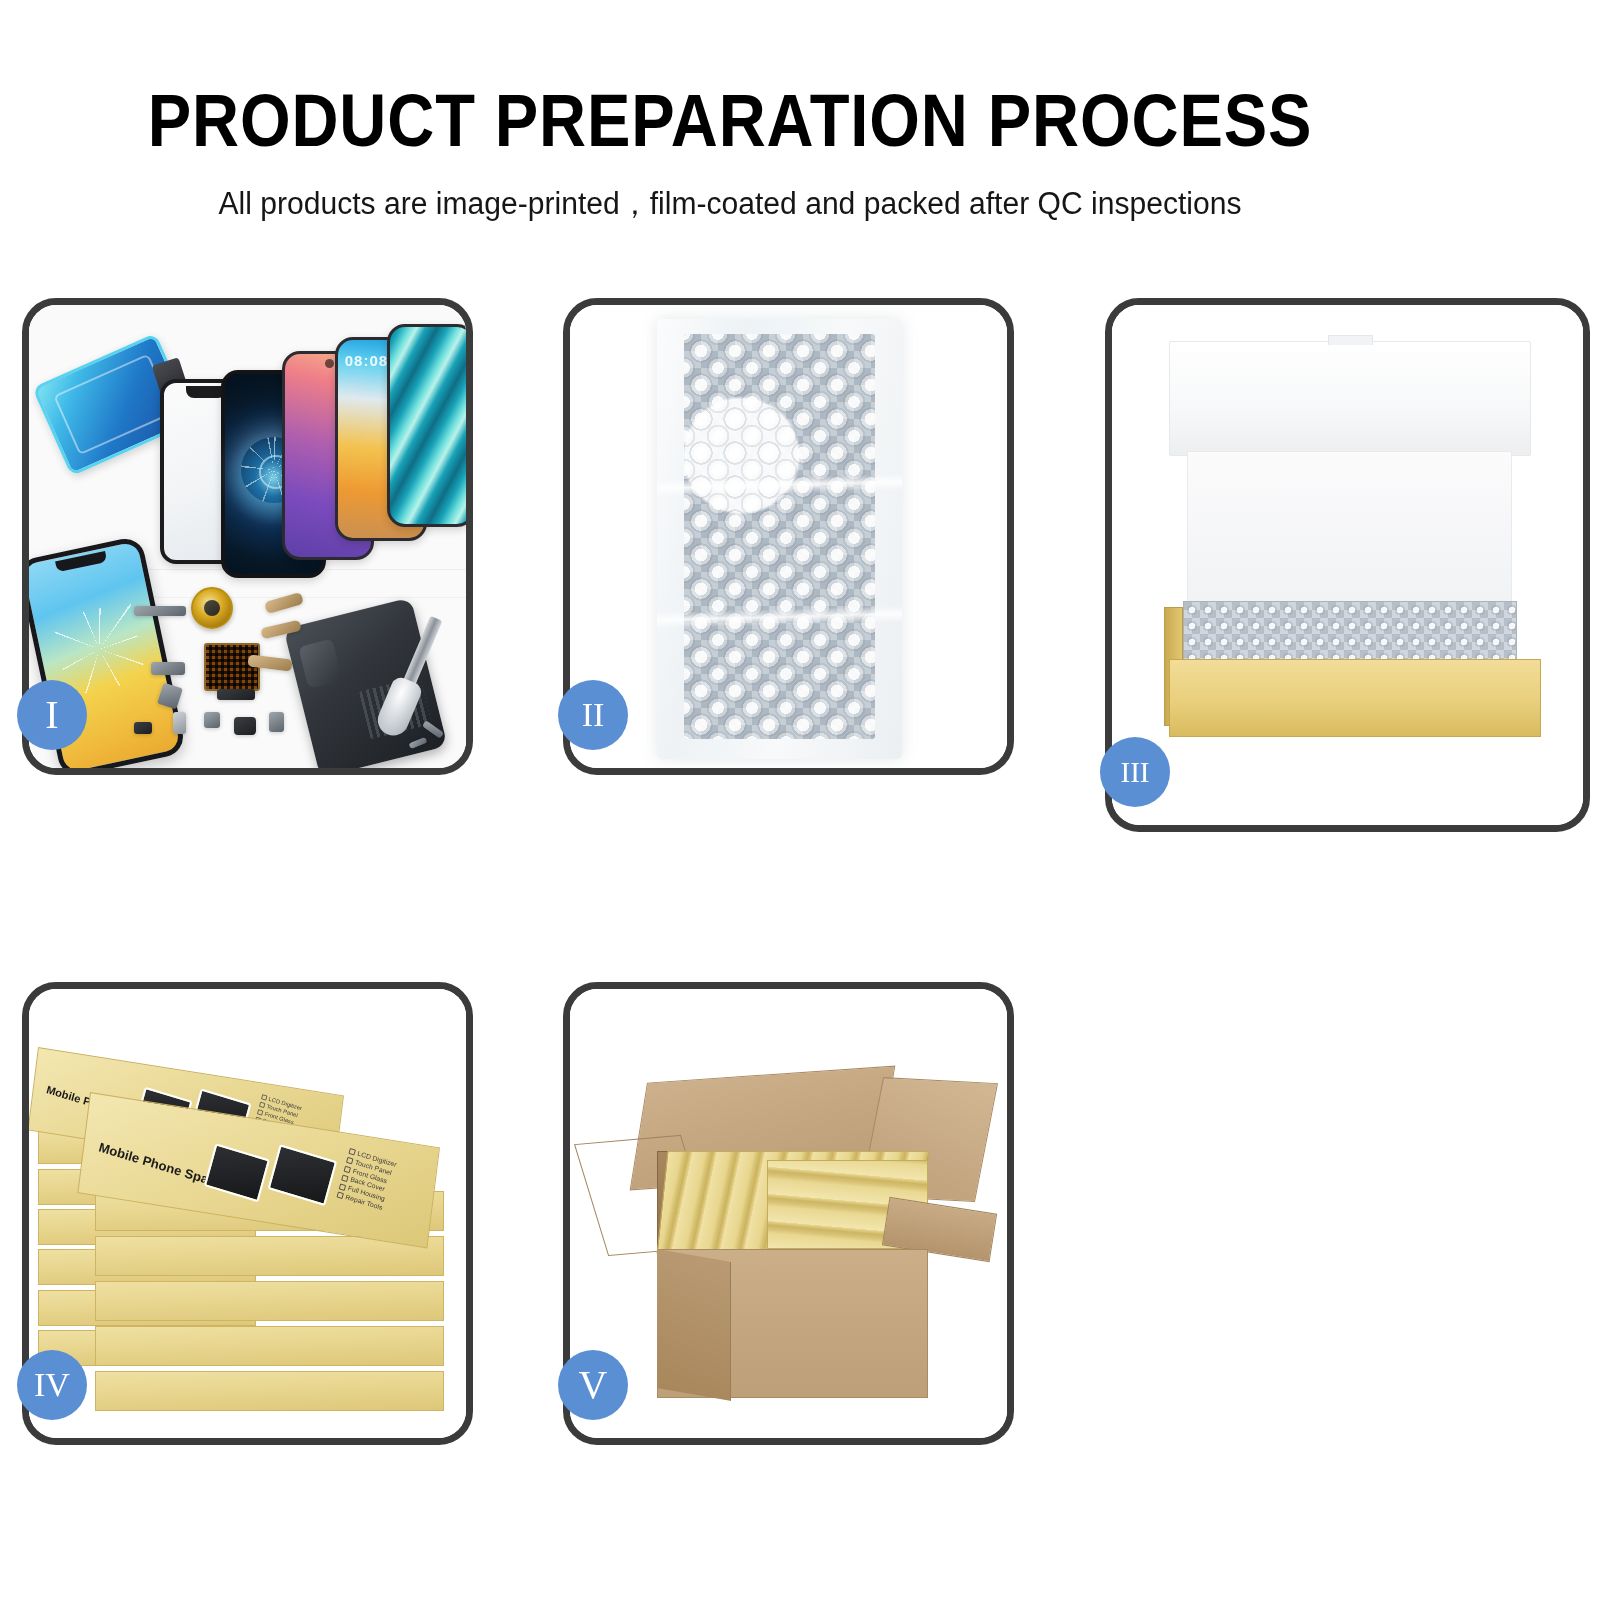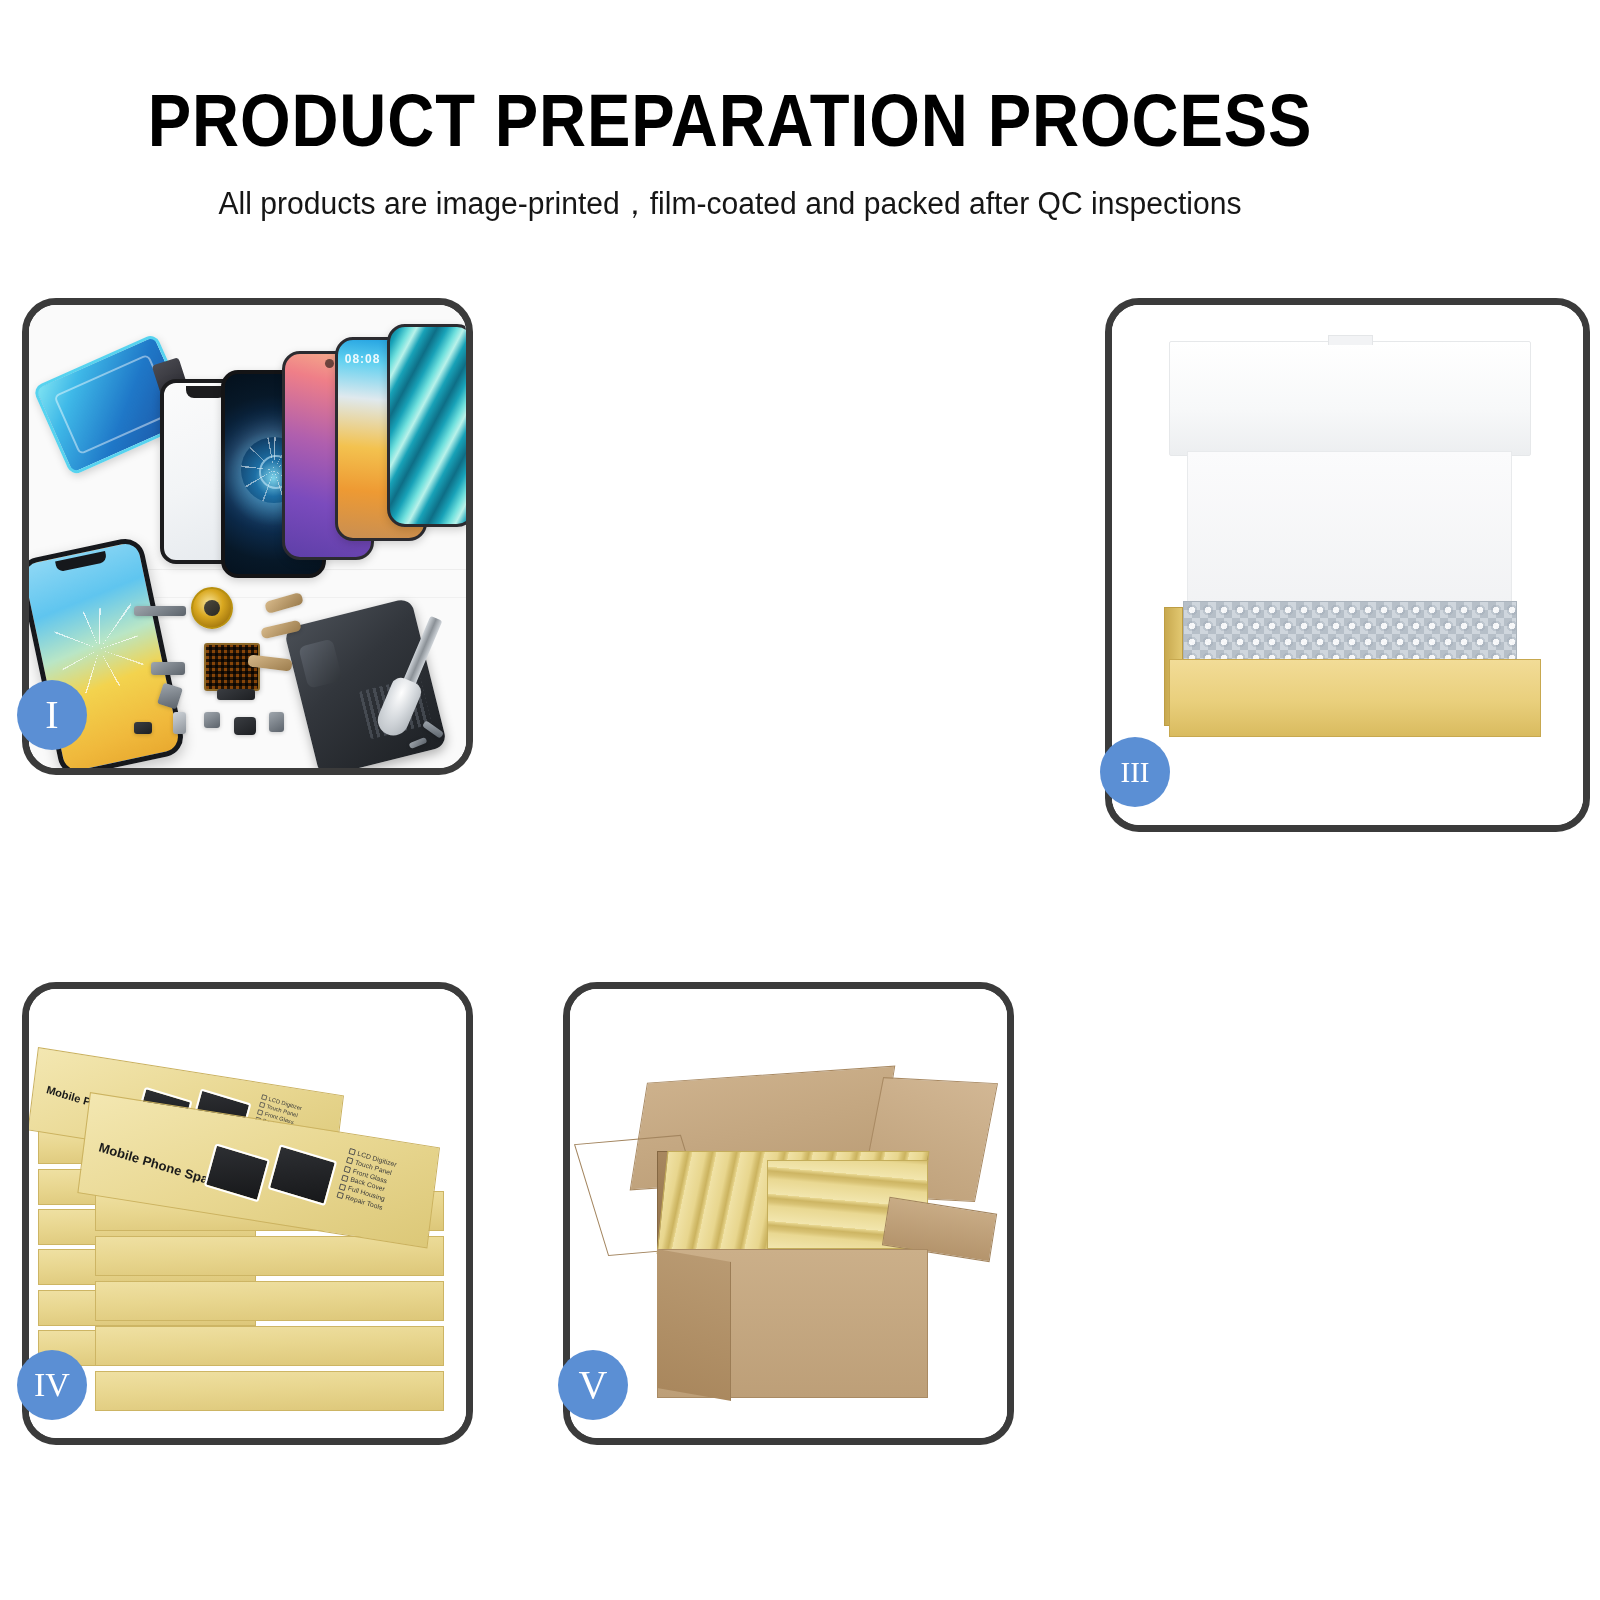--- a/index.html
+++ b/index.html
@@ -175,21 +175,21 @@
   
   .ph-orange {
     left: 70%; top: 7%; width: 21%; height: 44%;
     background:
       linear-gradient(185deg,#1f9fe0 0%,#5fd0f0 13%,#dfe9ee 31%,#f3c24f 55%,#ee9a33 76%,#c98f52 100%);
     border: 3px solid #2b2b30;
     border-radius: 18px;
   }
   .ph-orange .mini-clock {
     position:absolute; left:8%; top:6%; color:#ffffff;
-    font-size:12px; font-weight:700; opacity:.9; letter-spacing:1px;
+    font-size:15px; font-weight:700; opacity:.9; letter-spacing:1px;
   }
 
   
   .ph-teal {
     left: 82%; top: 4%; width: 20%; height: 44%;
     background:
       repeating-linear-gradient(118deg,
         #0e6e86 0px, #18a2b8 9px, #6fe0dd 18px, #b9f2ea 24px, #18a2b8 32px, #0e6e86 42px);
     border: 3px solid #2b2b30;
     border-radius: 18px;
@@ -560,20 +560,32 @@
         <div class="part" style="left:55%; top:88%; width:15px; height:20px;"></div>
         <div class="part dark" style="left:24%; top:90%; width:18px; height:12px;"></div>
         <div class="part-driver"></div>
         <div class="part" style="left:90%; top:91%; width:22px; height:7px; transform:rotate(35deg);"></div>
         <div class="part" style="left:87%; top:94%; width:18px; height:6px; transform:rotate(-22deg);"></div>
       </div>
     </div>
     <div class="badge">I</div>
   </div>
 
+  <div class="panel" style="left:563px; top:298px; width:451px; height:477px;">
+    <div class="panel-inner">
+      <div class="scene-bubble">
+        <div class="bubble-bag">
+          <div class="bubble-core"></div>
+          <div class="bubble-sheen"></div>
+          <div class="bubble-sheen b2"></div>
+        </div>
+      </div>
+    </div>
+    <div class="badge wide">II</div>
+  </div>
 
   <div class="panel" style="left:1105px; top:298px; width:485px; height:534px;">
     <div class="panel-inner">
       <div class="scene-whitebox">
         <div class="wb-lid"></div>
         <div class="wb-back"></div>
         <div class="wb-foam"></div>
         <div class="wb-left"></div>
         <div class="wb-front"></div>
       </div>

